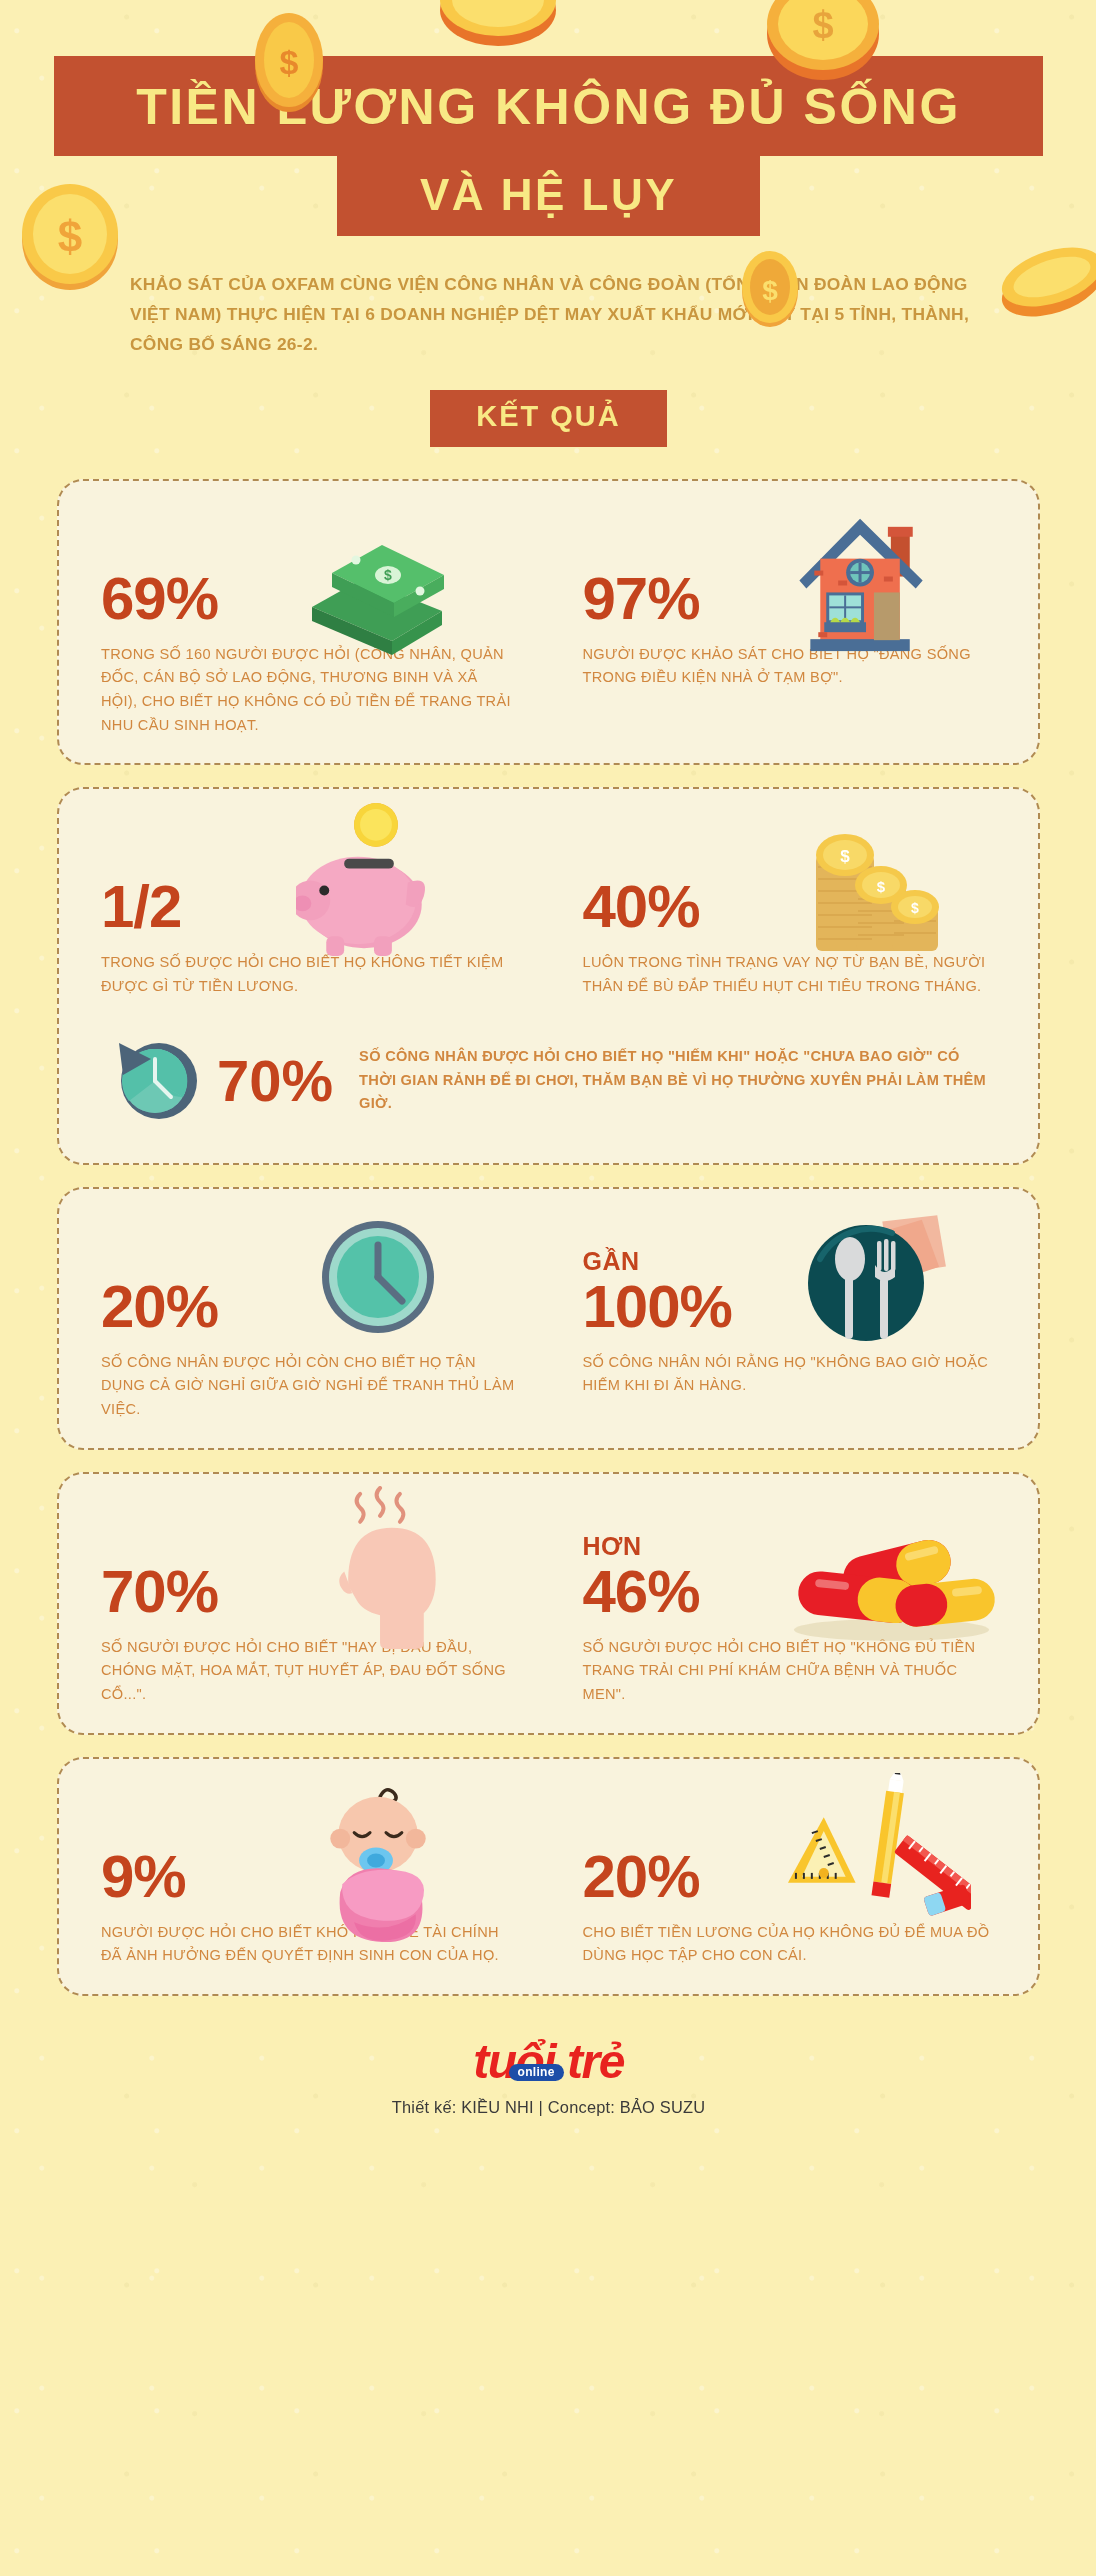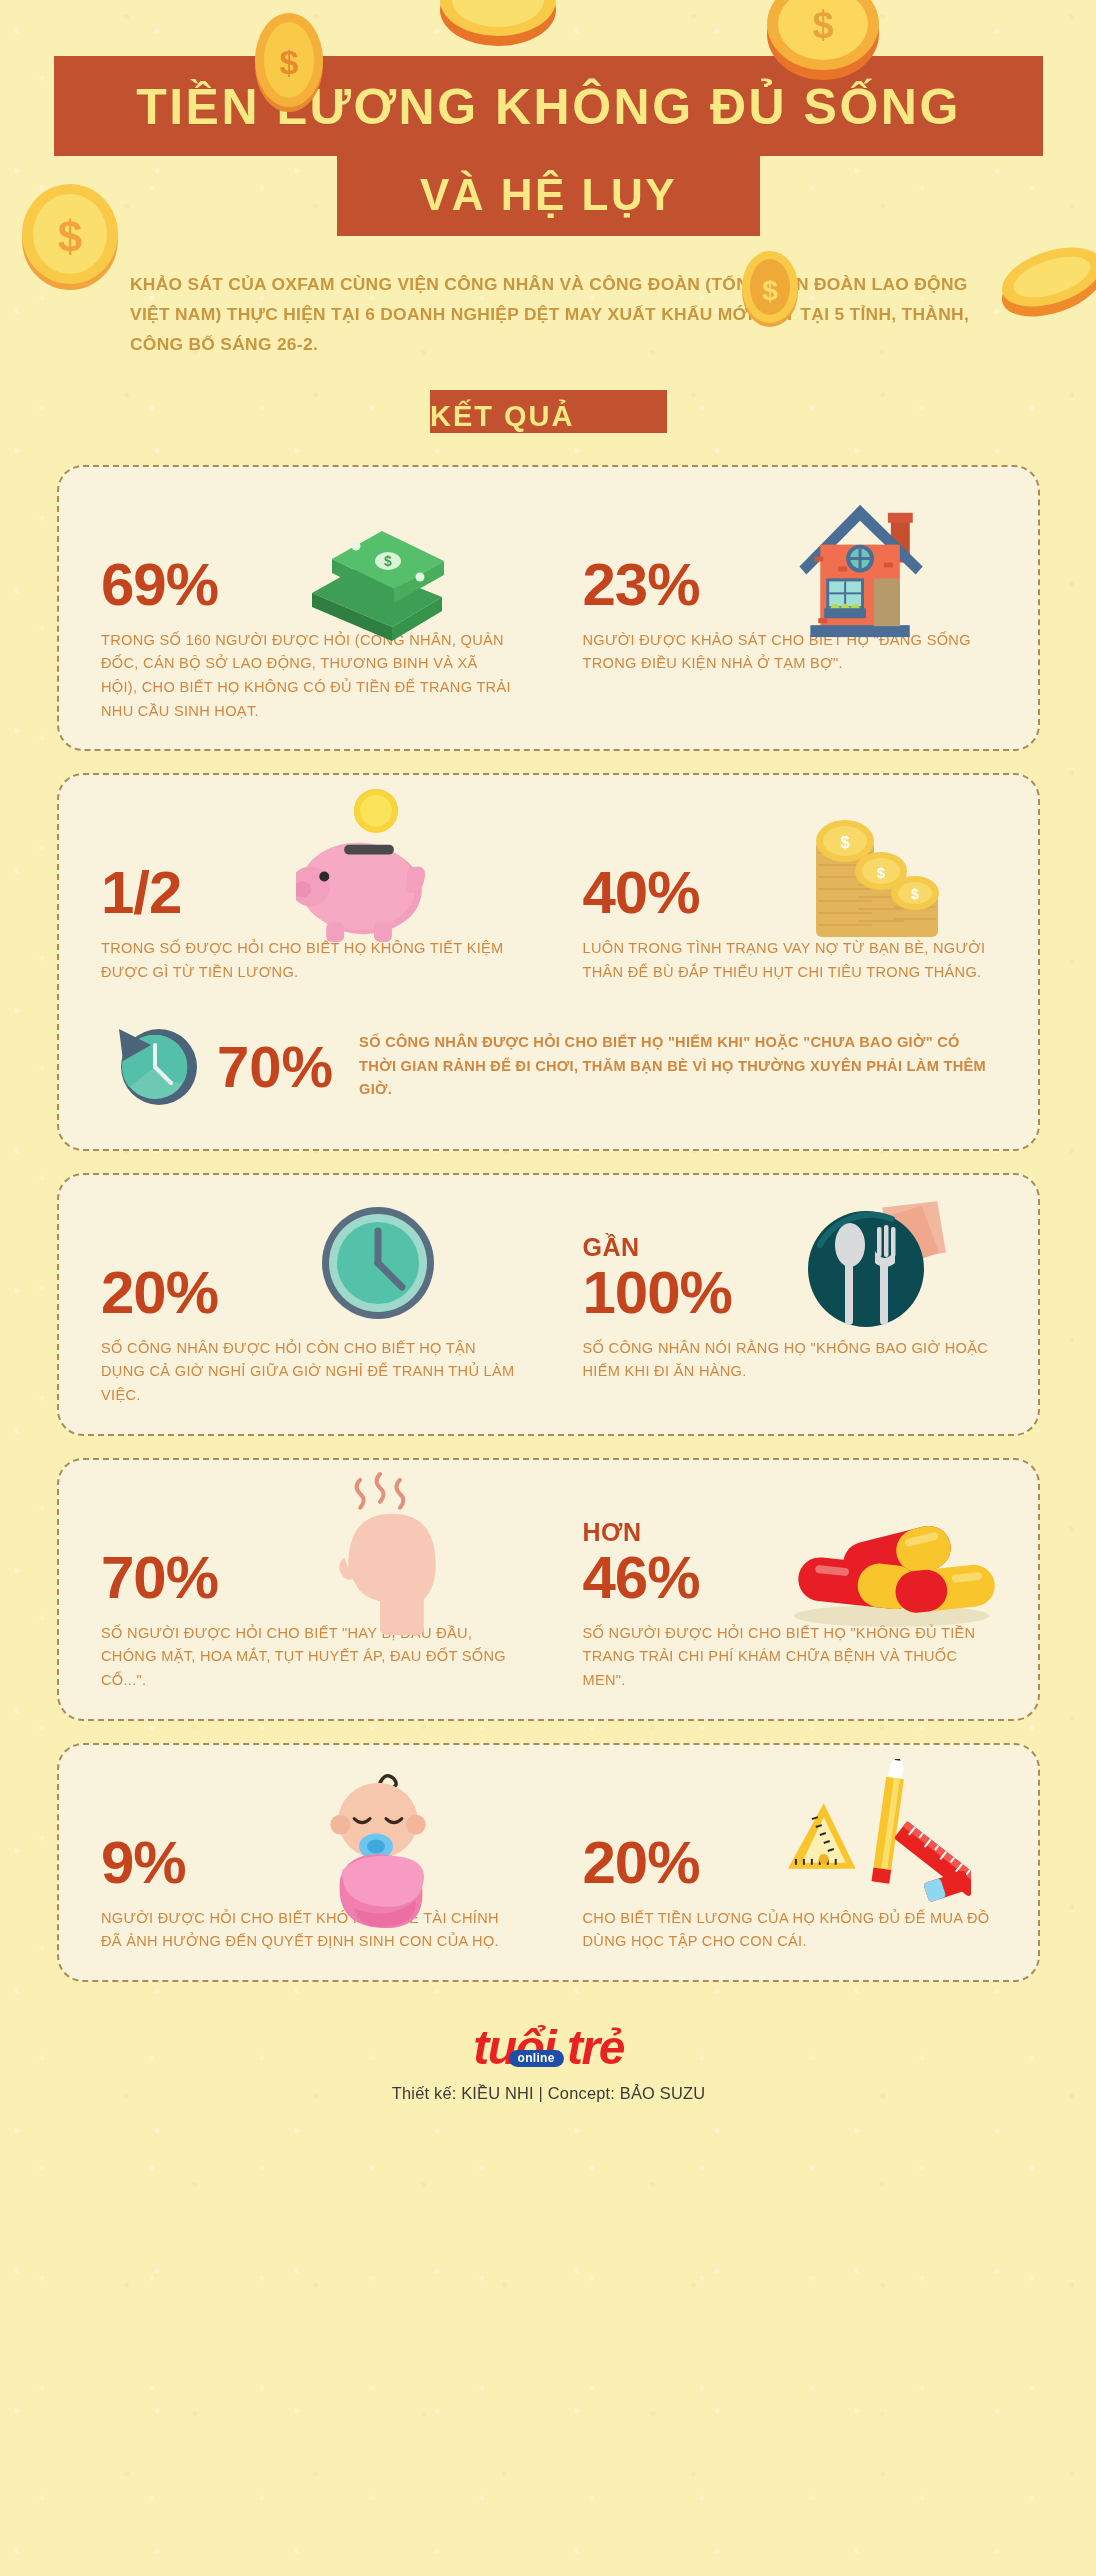--- a/index.html
+++ b/index.html
@@ -75,22 +75,22 @@
     font-weight:bold;
     line-height:1.72;
     letter-spacing:0.3px;
     text-transform:uppercase;
   }
 
   .result-pill{
     background:#c25130;
     width:237px;
     margin:30px auto 0;
-    padding:10px 0 0;
-    text-align:left;
+    padding:10px 0 14px;
+    text-align:center;
   }
   .result-pill .t{
     color:#f8e985;
     font-size:29px;
     font-weight:bold;
     letter-spacing:2px;
     text-transform:uppercase;
   }
 
   
@@ -279,21 +279,21 @@
               <rect x="26" y="126" width="42" height="10" fill="#4a6e96"></rect>
               <path d="M32 126 q5-9 10 0 q5-9 10 0 q5-9 10 0 z" fill="#b6da48"></path>
               <rect x="76" y="96" width="26" height="48" fill="#b79a6b"></rect>
               <rect x="16" y="74" width="9" height="5" fill="#d4553a"></rect>
               <rect x="40" y="84" width="9" height="5" fill="#d4553a"></rect>
               <rect x="86" y="80" width="9" height="5" fill="#d4553a"></rect>
               <rect x="20" y="136" width="9" height="5" fill="#d4553a"></rect>
             </svg>
             <div class="statblock">
               <div class="numcol">
-                <div class="pct">23%</div>
+                <div class="pct">97%</div>
               </div>
             </div>
             <div class="desc">người được khảo sát cho biết họ "đang sống trong điều kiện nhà ở tạm bợ".</div>
           </div>
         </div>
       </div>
 
       <div class="card">
         <div class="row">
           <div class="half">

